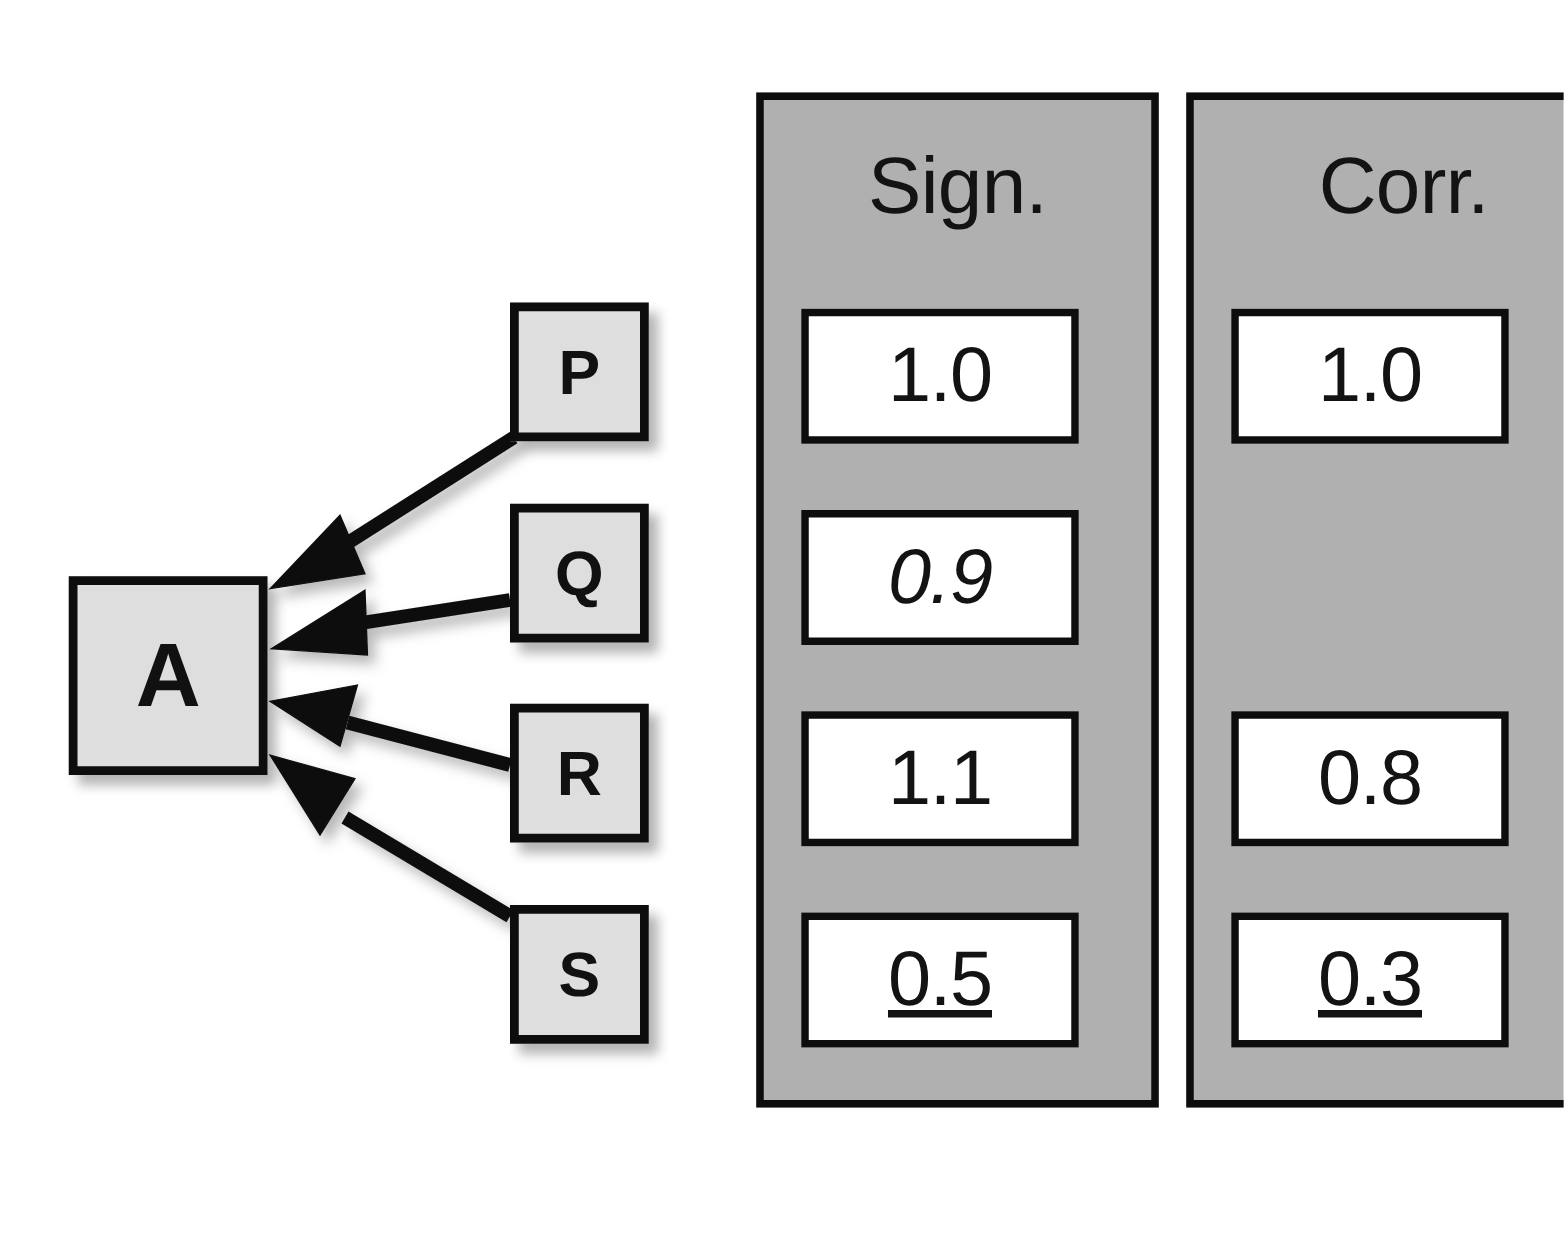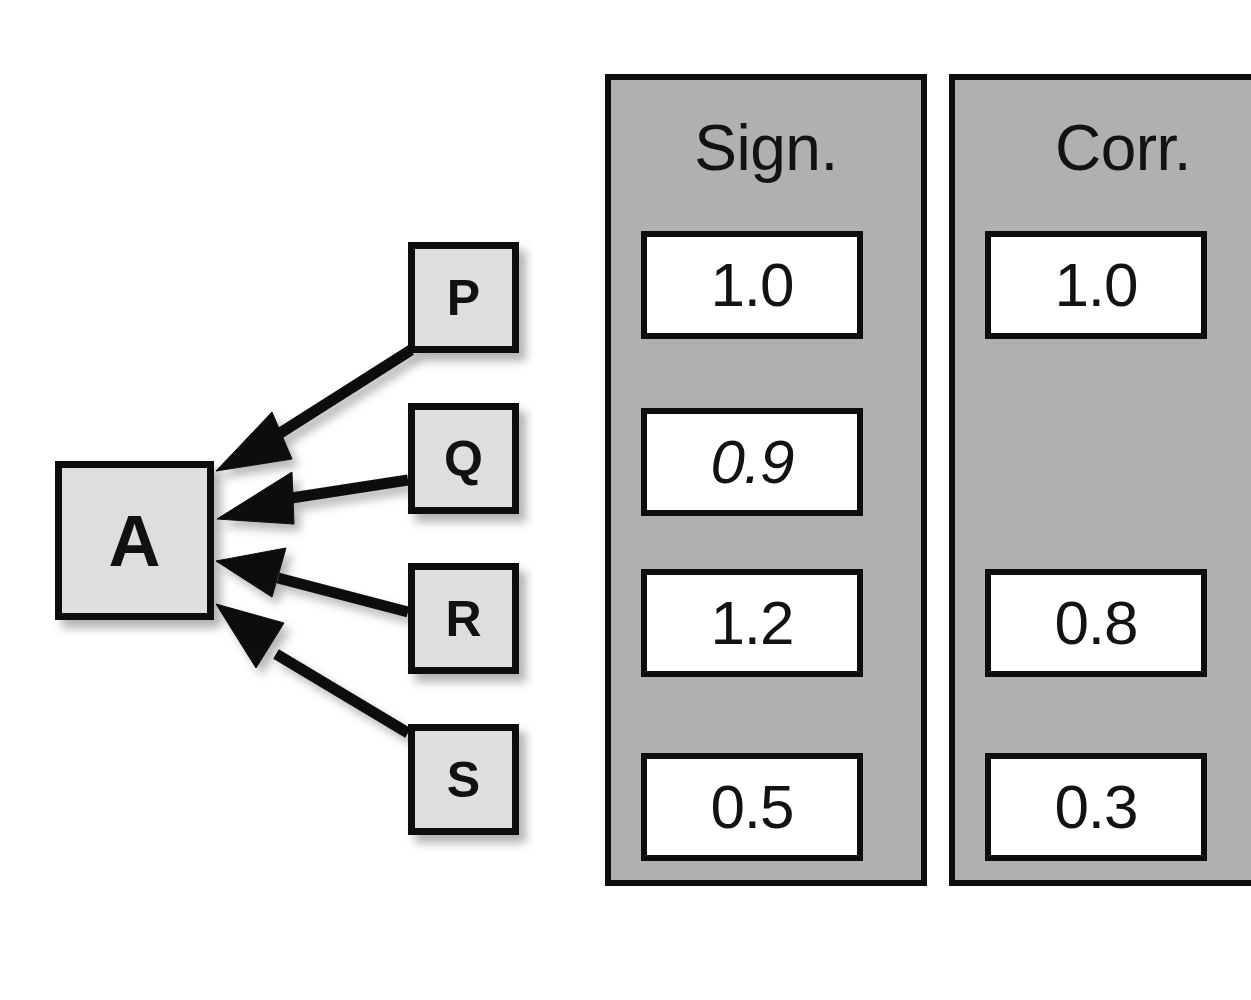--- a/index.html
+++ b/index.html
@@ -94,24 +94,24 @@
     background: #ffffff;
     border: 6px solid #0d0d0d;
     display: flex;
     align-items: center;
     justify-content: center;
     font-size: 62px;
     line-height: 1;
     color: #131313;
     letter-spacing: -1px;
   }
-  .cell-0 { top: 151px; }
+  .cell-0 { top: 167px; }
   .cell-1 { top: 328px; font-style: italic; }
   .cell-2 { top: 489px; }
-  .cell-3 { top: 673px; }
+  .cell-3 { top: 650px; text-decoration: underline; }
 </style>
 </head>
 <body>
 
 <div id="canvas">
 
   <svg id="arrows" viewBox="0 0 1251 1000" xmlns="http://www.w3.org/2000/svg">
     <defs>
       <filter id="softshadow" x="-40%" y="-40%" width="200%" height="200%">
         <feDropShadow dx="6" dy="7" stdDeviation="5" flood-color="#000000" flood-opacity="0.28"></feDropShadow>
@@ -156,21 +156,21 @@
     <span>R</span>
   </div>
   <div class="node node-small node-s">
     <span>S</span>
   </div>
 
   <div class="panel panel-sign">
     <div class="panel-title">Sign.</div>
     <div class="cell cell-0">1.0</div>
     <div class="cell cell-1">0.9</div>
-    <div class="cell cell-2">1.2</div>
+    <div class="cell cell-2">1.1</div>
     <div class="cell cell-3">0.5</div>
   </div>
 
   <div class="panel panel-corr">
     <div class="panel-title">Corr.</div>
     <div class="cell cell-0">1.0</div>
     <div class="cell cell-2">0.8</div>
     <div class="cell cell-3">0.3</div>
   </div>
 

